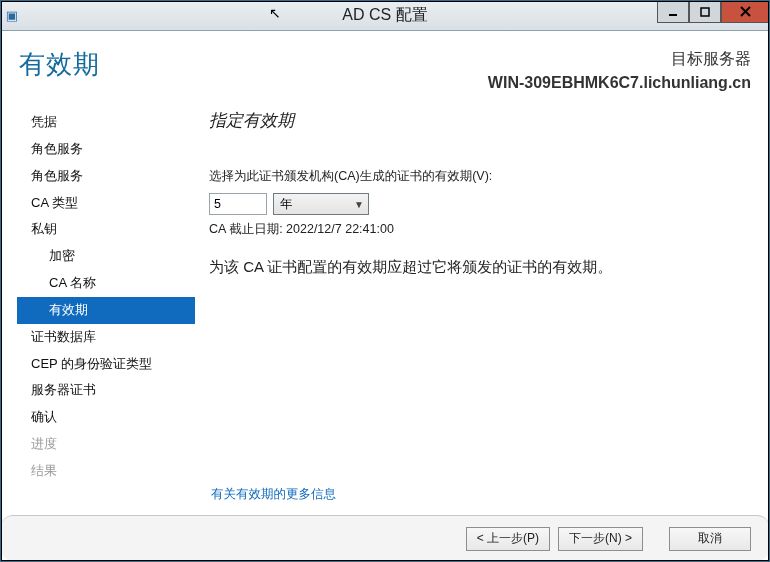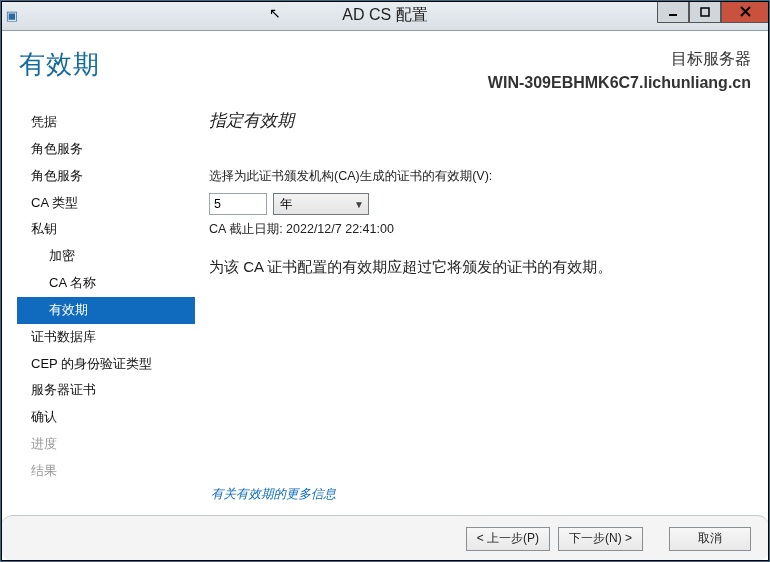--- a/index.html
+++ b/index.html
@@ -27,21 +27,21 @@
   .sidebar-item.disabled { color:#9a9a9a; }
   .main { flex:1; padding:2px 4px 0 14px; }
   .main-heading { font-size:17px; color:#222; margin-bottom:36px;font-style:italic; }
   .field-label { font-size:12.5px; color:#222; margin-bottom:8px; }
   .row-input { display:flex; align-items:center; gap:6px; margin-bottom:6px; }
   .num-input { width:58px; height:22px; border:1px solid #9aa4ab; font-size:12.5px; padding:2px 4px; background:#fff; }
   .unit-select { width:96px; height:22px; border:1px solid #707a80; background:linear-gradient(#f3f3f3,#e4e4e4); font-size:12.5px; display:flex; align-items:center; justify-content:space-between; padding:0 4px 0 6px; }
   .unit-select .chev { font-size:10px; color:#444; }
   .expiry-line { font-size:12.5px; color:#222; margin-bottom:20px; }
   .hint { font-size:15px; color:#222; }
-  .more-link { position:absolute; left:210px; bottom:12px; color:#106bbe; font-size:12.5px; cursor:pointer;font-style:italic; }
+  .more-link { position:absolute; left:210px; bottom:12px; color:#106bbe; font-size:12.5px; cursor:pointer; }
   .button-bar { position:absolute; left:0; right:0; bottom:0; height:46px; border-top:1px solid #c3c8cc; background:#f4f4f4; display:flex; align-items:center; justify-content:flex-end; padding-right:18px; gap:8px;border-radius:12px; }
   .dlg-btn { min-width:82px; height:24px; border:1px solid #8a8f93; background:linear-gradient(#f7f7f7,#e8e8e8); font-size:12px; color:#222; padding:0 10px; display:flex; align-items:center; justify-content:center; cursor:default; }
   .outer-border { position:absolute; inset:0; pointer-events:none; border:1px solid #000; }
 </style>
 </head>
 <body>
 
 <div class="window">
   <div class="titlebar">
     <span class="title-icon">▣</span>

